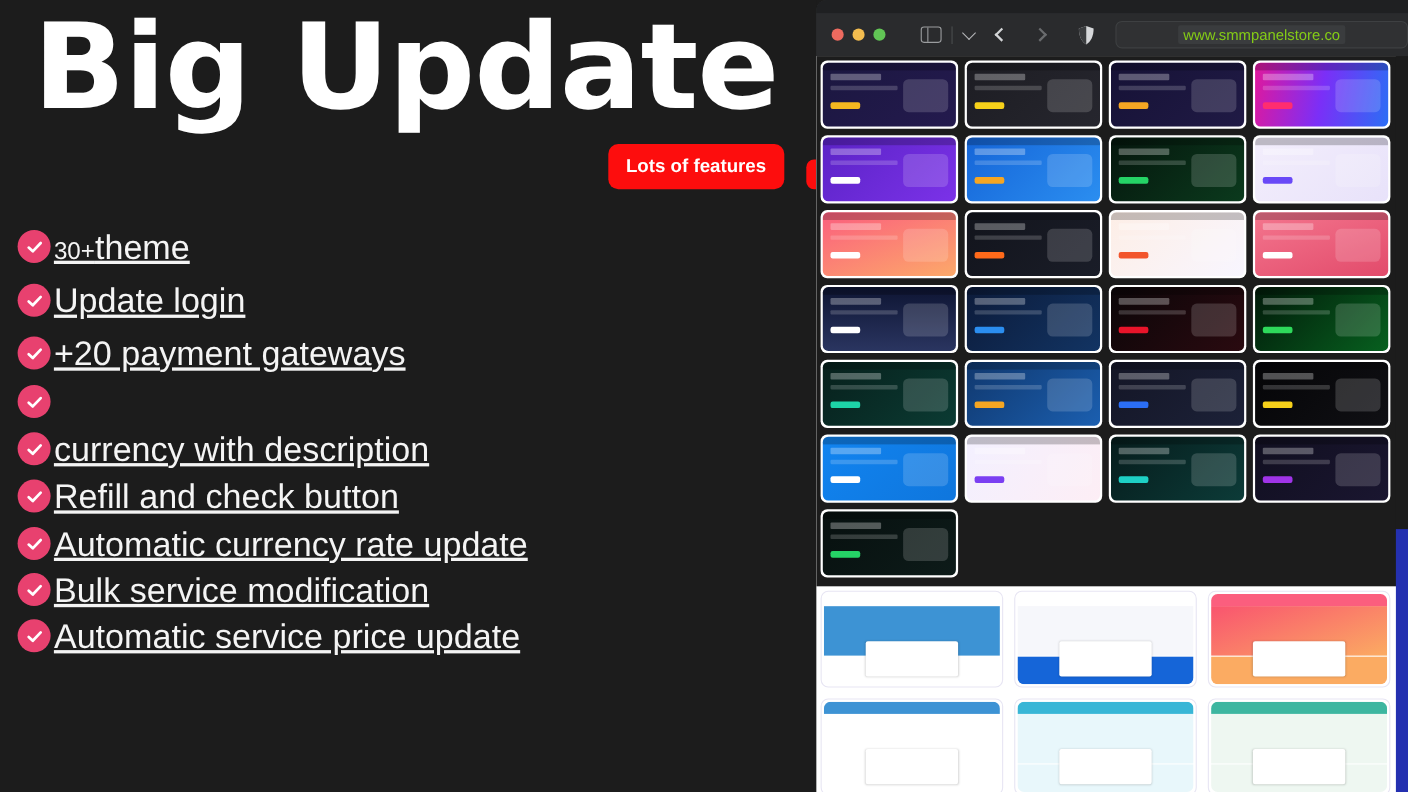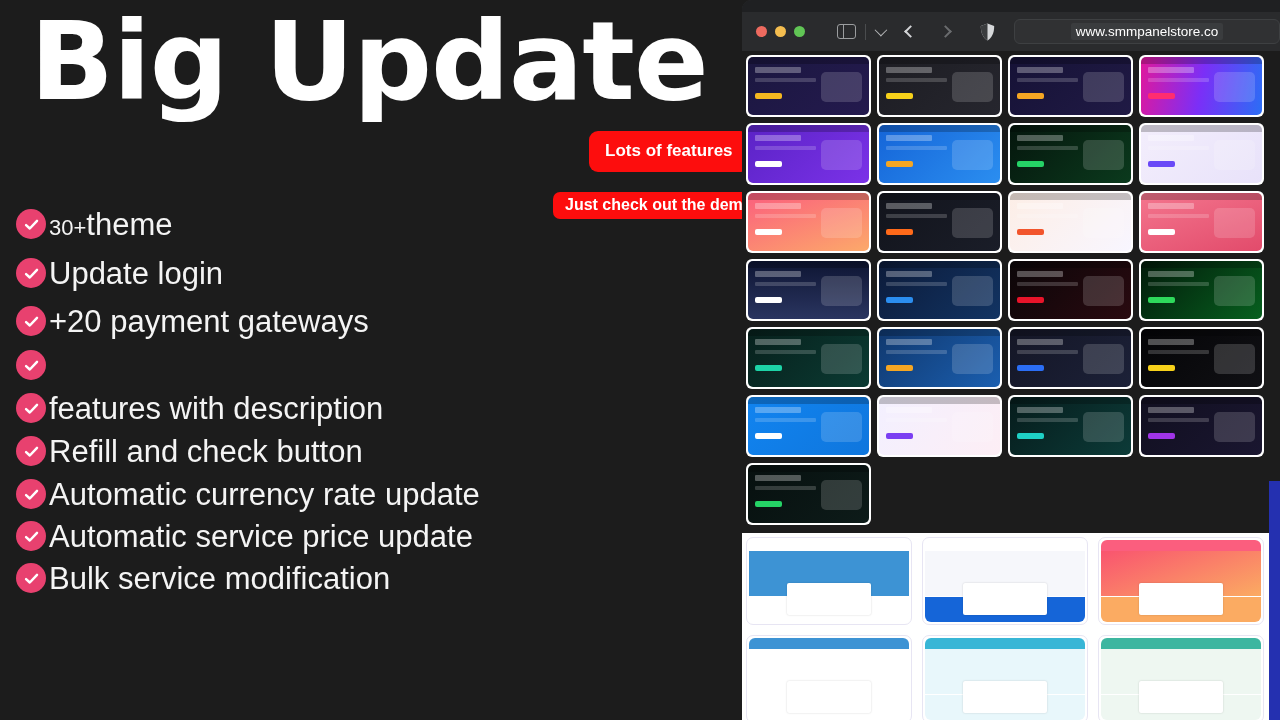--- a/index.html
+++ b/index.html
@@ -23,21 +23,21 @@
     font-size: 108px;
     line-height: 1.0;
     letter-spacing: -1px;
     color: #ffffff;
     white-space: nowrap;
     transform: scaleX(1.02);
     transform-origin: left top;
   }
   #badges {
     position: absolute; left: 553px; top: 131px;
-    display: flex; flex-direction: column; align-items: flex-end;
+    display: flex; flex-direction: row; align-items: flex-end;
     gap: 20px;
   }
   .badge {
     background: #fd0d0d; color: #ffffff;
     font-weight: 700; white-space: nowrap;
     font-family: "Liberation Sans", sans-serif;
   }
   .badge-1 {
     font-size: 17px; padding: 10px 16px 11px 16px; border-radius: 9px;
   }
@@ -61,20 +61,21 @@
     border-radius: 50%;
     background: #e8416f;
     display: flex; align-items: center; justify-content: center;
     margin-right: 1px;
   }
   .check-icon svg { width: 19px; height: 19px; display: block; }
   .feature-label {
     font-size: 31px; font-weight: 400; line-height: 1;
     font-family: "Liberation Sans", sans-serif;
     padding-left: 2px;
+    text-decoration: underline;
   }
   .feature-label .small-pre { font-size: 22px; }
 
   
   .feature-row.r0 { height: 46px; }
   .feature-row.r1 { height: 55px; }
   .feature-row.r2 { height: 52px; }
   .feature-row.r3 { height: 44px; }
   .feature-row.r4 { height: 44px; }
   .feature-row.r5 { height: 42px; }
@@ -140,21 +141,21 @@
   #shield { margin-left: 30px; }
   .shield-icon { width: 15px; height: 18px; display: block; }
   #url-bar {
     margin-left: 19px; width: 286px; height: 25px;
     border: 1px solid #3e4042; border-radius: 6px;
     background: #303133;
     display: flex; align-items: center; justify-content: center;
     position: relative;
   }
   #url-text {
-    font-size: 13.5px; color: #ffffff;
+    font-size: 13.5px; color: #84cc16;
     font-family: "Liberation Sans", sans-serif;
     background: #3a3c3e; padding: 1px 5px; border-radius: 2px;
   }
 
   
   #page {
     position: absolute; left: 0; top: 51px; width: 538px; height: 669px;
     background: #ffffff;
     overflow: hidden;
   }
@@ -278,53 +279,53 @@
               <path d="M4.3 10.6 L8.2 14.2 L15.8 6.2" fill="none" stroke="#ffffff" stroke-width="2.6" stroke-linecap="round" stroke-linejoin="round"></path>
             </svg>
           </span>
         </div>
         <div class="feature-row r5">
           <span class="check-icon" style="background: rgb(232, 65, 111);">
             <svg viewBox="0 0 20 20">
               <path d="M4.3 10.6 L8.2 14.2 L15.8 6.2" fill="none" stroke="#ffffff" stroke-width="2.6" stroke-linecap="round" stroke-linejoin="round"></path>
             </svg>
           </span>
-          <span class="feature-label">features with description</span>
+          <span class="feature-label">currency with description</span>
         </div>
         <div class="feature-row r6">
           <span class="check-icon" style="background: rgb(232, 65, 111);">
             <svg viewBox="0 0 20 20">
               <path d="M4.3 10.6 L8.2 14.2 L15.8 6.2" fill="none" stroke="#ffffff" stroke-width="2.6" stroke-linecap="round" stroke-linejoin="round"></path>
             </svg>
           </span>
           <span class="feature-label">Refill and check button</span>
         </div>
         <div class="feature-row r7">
           <span class="check-icon" style="background: rgb(232, 65, 111);">
             <svg viewBox="0 0 20 20">
               <path d="M4.3 10.6 L8.2 14.2 L15.8 6.2" fill="none" stroke="#ffffff" stroke-width="2.6" stroke-linecap="round" stroke-linejoin="round"></path>
             </svg>
           </span>
           <span class="feature-label">Automatic currency rate update</span>
         </div>
+        <div class="feature-row r9">
+          <span class="check-icon" style="background: rgb(232, 65, 111);">
+            <svg viewBox="0 0 20 20">
+              <path d="M4.3 10.6 L8.2 14.2 L15.8 6.2" fill="none" stroke="#ffffff" stroke-width="2.6" stroke-linecap="round" stroke-linejoin="round"></path>
+            </svg>
+          </span>
+          <span class="feature-label">Bulk service modification</span>
+        </div>
         <div class="feature-row r8">
           <span class="check-icon" style="background: rgb(232, 65, 111);">
             <svg viewBox="0 0 20 20">
               <path d="M4.3 10.6 L8.2 14.2 L15.8 6.2" fill="none" stroke="#ffffff" stroke-width="2.6" stroke-linecap="round" stroke-linejoin="round"></path>
             </svg>
           </span>
           <span class="feature-label">Automatic service price update</span>
-        </div>
-        <div class="feature-row r9">
-          <span class="check-icon" style="background: rgb(232, 65, 111);">
-            <svg viewBox="0 0 20 20">
-              <path d="M4.3 10.6 L8.2 14.2 L15.8 6.2" fill="none" stroke="#ffffff" stroke-width="2.6" stroke-linecap="round" stroke-linejoin="round"></path>
-            </svg>
-          </span>
-          <span class="feature-label">Bulk service modification</span>
         </div>
       </div>
   </div>
 
   <div id="browser">
     <div id="browser-topstrip"></div>
 
     <div id="toolbar">
       <div class="traffic-lights">
         <div class="tl tl-close"></div>

